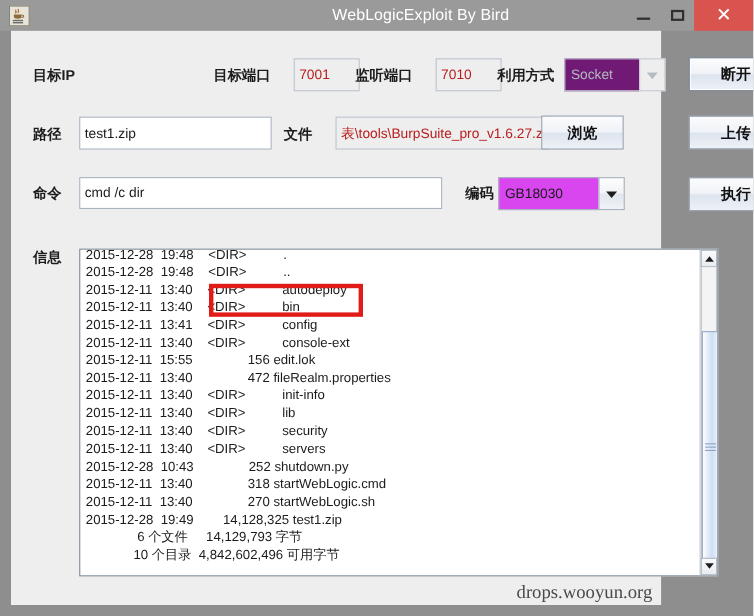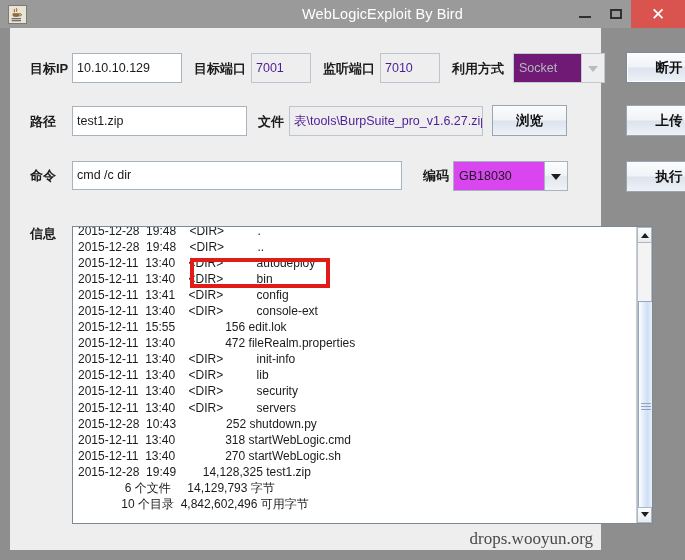--- a/index.html
+++ b/index.html
@@ -124,22 +124,23 @@
     padding: 0 4px;
     line-height: 1;
     display: flex;
     align-items: center;
     overflow: hidden;
     white-space: nowrap;
     font-family: "Liberation Sans", sans-serif;
   }
   .field.disabled-dark {
     background: #eeeeee;
-    color: #4c1d95;
+    color: #b91c1c;
     border-color: #bcc4cf;
+    margin-left: 16px;
   }
 
   
   .combo {
     position: absolute;
     box-sizing: border-box;
     display: flex;
     align-items: stretch;
   }
   .combo .cval {
@@ -344,21 +345,20 @@
         </span>
     </div>
     <div class="win-btn win-close">
       <span class="close-x">✕</span>
     </div>
   </div>
 
   <div class="content">
 
     <div class="lbl" style="left:20px; top:33px;">目标IP</div>
-    <div class="field" style="left:62px; top:25px; width:110px; height:30px;">10.10.10.129</div>
 
     <div class="lbl" style="left:184px; top:33px;">目标端口</div>
     <div class="field disabled-dark" style="left:241px; top:25px; width:60px; height:30px;">7001</div>
 
     <div class="lbl" style="left:313px; top:33px;">监听端口</div>
     <div class="field disabled-dark" style="left:370px; top:25px; width:60px; height:30px;">7010</div>
 
     <div class="lbl" style="left:442px; top:33px;">利用方式</div>
     <div class="combo disabled" style="left:503px; top:25px; width:92px; height:30px;">
       <div class="cval">Socket</div>

